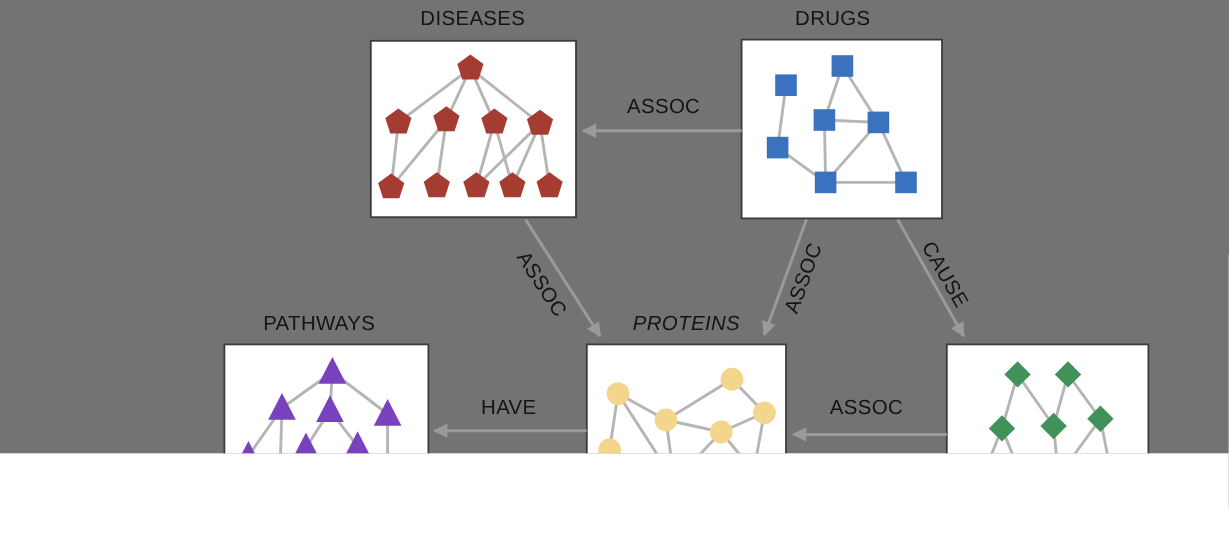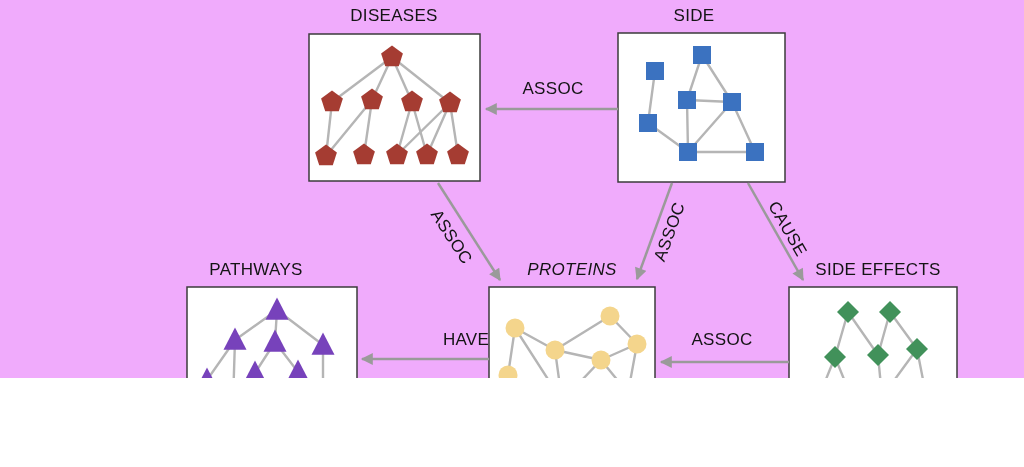--- a/index.html
+++ b/index.html
@@ -1,19 +1,19 @@
 <!DOCTYPE html>
 <html><head>
 <meta charset="utf-8">
 <style>
   html,body{margin:0;padding:0;background:#ffffff;}
   .stage{
     position:relative;
     width:1024px;height:378px;
-    background:#f0abfc;
+    background:#737373;
     overflow:hidden;
     font-family:"Liberation Sans", sans-serif;
   }
   .stage svg{position:absolute;left:0;top:0;}
   .box-label,.rel-label{
     position:absolute;
     font-size:17px;
     color:#141414;
     white-space:nowrap;
     letter-spacing:.3px;
@@ -143,24 +143,23 @@
         <line x1="618" y1="109" x2="486" y2="109" stroke="#9a9a9a" stroke-width="2.5" marker-end="url(#arrowhead)"></line>
         <line x1="438" y1="183" x2="500" y2="280" stroke="#9a9a9a" stroke-width="2.5" marker-end="url(#arrowhead)"></line>
         <line x1="672" y1="183" x2="637" y2="279" stroke="#9a9a9a" stroke-width="2.5" marker-end="url(#arrowhead)"></line>
         <line x1="748" y1="183" x2="803" y2="280" stroke="#9a9a9a" stroke-width="2.5" marker-end="url(#arrowhead)"></line>
         <line x1="489" y1="359" x2="362" y2="359" stroke="#9a9a9a" stroke-width="2.5" marker-end="url(#arrowhead)"></line>
         <line x1="789" y1="362" x2="661" y2="362" stroke="#9a9a9a" stroke-width="2.5" marker-end="url(#arrowhead)"></line>
       </g>
   </svg>
 
   <div class="box-label" id="label-diseases" style="left: 394px; top: 16px;">DISEASES</div>
-  <div class="box-label" id="label-drugs" style="left: 694px; top: 16px;">SIDE</div>
-  <div class="box-label" id="label-pathways" style="left: 256px; top: 270px;">PATHWAYS</div>
+  <div class="box-label" id="label-drugs" style="left: 694px; top: 16px;">DRUGS</div>
+  <div class="box-label" id="label-pathways" style="left: 266px; top: 270px;">PATHWAYS</div>
   <div class="box-label" id="label-proteins" style="left: 572px; top: 270px; font-style: italic;">PROTEINS</div>
-  <div class="box-label" id="label-side-effects" style="left: 878px; top: 270px;">SIDE EFFECTS</div>
 
   <div class="rel-label" id="rlabel-treat" style="left: 553px; top: 89px; transform: translate(-50%, -50%) rotate(0deg);">ASSOC</div>
   <div class="rel-label" id="rlabel-assoc-diseases-proteins" style="left: 451px; top: 237px; transform: translate(-50%, -50%) rotate(57deg);">ASSOC</div>
   <div class="rel-label" id="rlabel-assoc-drugs-proteins" style="left: 670px; top: 232px; transform: translate(-50%, -50%) rotate(-70deg);">ASSOC</div>
   <div class="rel-label" id="rlabel-cause" style="left: 787px; top: 229px; transform: translate(-50%, -50%) rotate(60deg);">CAUSE</div>
-  <div class="rel-label" id="rlabel-have" style="left: 424px; top: 340px; transform: translate(-50%, -50%) rotate(0deg); margin-left: 42px;">HAVE</div>
+  <div class="rel-label" id="rlabel-have" style="left: 424px; top: 340px; transform: translate(-50%, -50%) rotate(0deg);">HAVE</div>
   <div class="rel-label" id="rlabel-assoc-sideeffects-proteins" style="left: 722px; top: 340px; transform: translate(-50%, -50%) rotate(0deg);">ASSOC</div>
 </div>
 
 </body></html>

